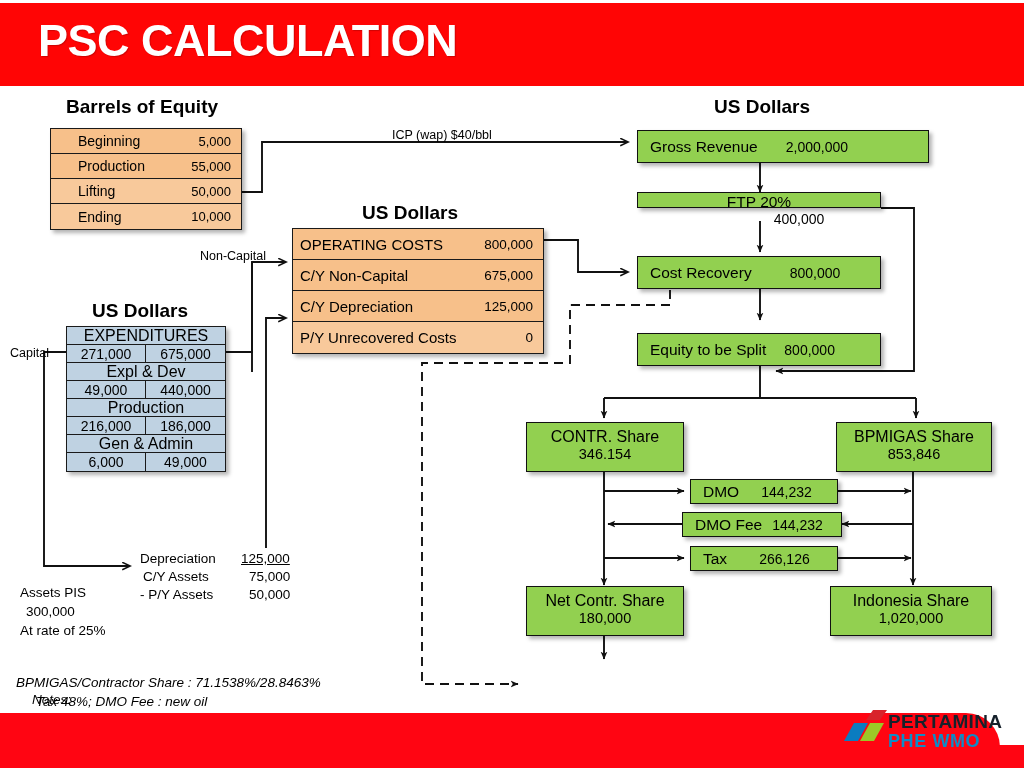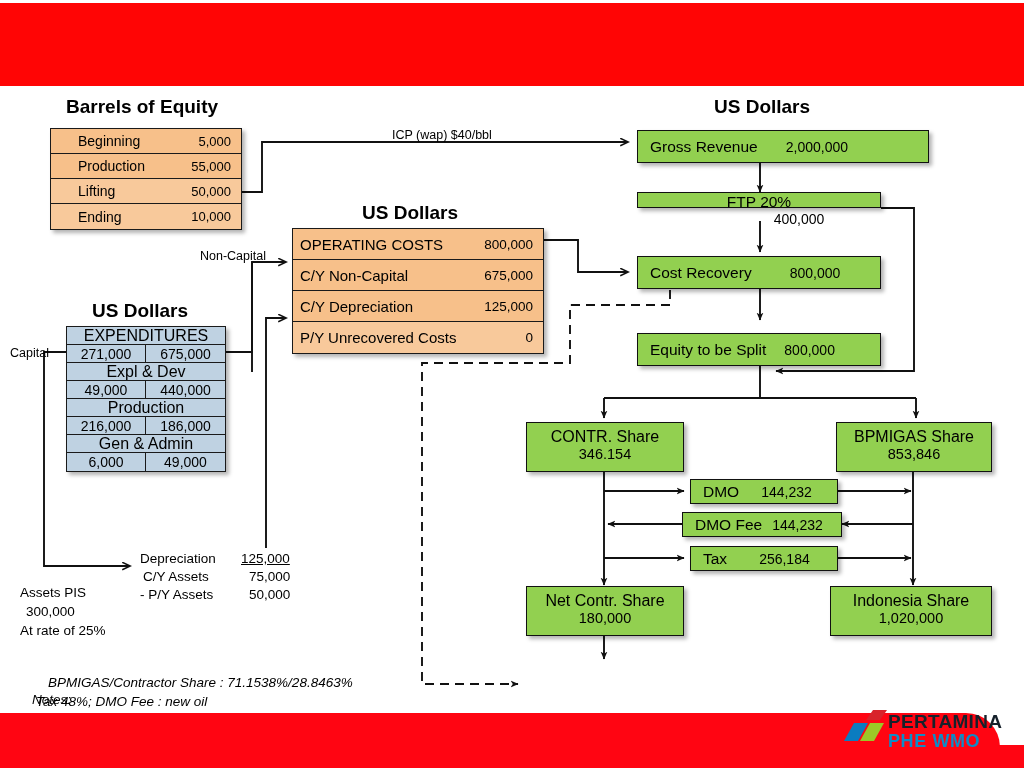--- a/index.html
+++ b/index.html
@@ -121,20 +121,21 @@
   
   svg.wires{position:absolute;left:0;top:0;width:1024px;height:768px;
             pointer-events:none;}
 </style>
 </head>
 <body>
 
 <div id="slide">
 
   <div class="header-band"></div>
+  <div class="header-title">PSC CALCULATION</div>
 
   <svg class="wires" viewBox="0 0 1024 768">
     <defs>
       <marker id="ah" markerWidth="9" markerHeight="9" refX="7.4" refY="4" orient="auto" markerUnits="userSpaceOnUse">
         <path d="M0,0.6 L8,4 L0,7.4 L2.2,4 Z" fill="#111"></path>
       </marker>
       <marker id="ahOpen" markerWidth="10" markerHeight="10" refX="8.4" refY="4.5" orient="auto" markerUnits="userSpaceOnUse">
         <path d="M0.6,0.8 L8.6,4.5 L0.6,8.2" fill="none" stroke="#111" stroke-width="1.6"></path>
       </marker>
     </defs>
@@ -277,21 +278,21 @@
   <div class="plain-13" style="left:249px;top:569px;">75,000</div>
 
   <div class="plain-13" style="left:140px;top:587px;">- P/Y Assets</div>
   <div class="plain-13" style="left:249px;top:587px;">50,000</div>
 
   <div class="plain-13" style="left:20px;top:585px;">Assets PIS</div>
   <div class="plain-13" style="left:26px;top:604px;">300,000</div>
   <div class="plain-13" style="left:20px;top:623px;">At  rate of 25%</div>
 
   <div class="note" style="left:32px;top:692px;">Notes:</div>
-  <div class="note" style="left:48px;top:675px;">BPMIGAS/Contractor Share : 71.1538%/28.8463%</div>
+  <div class="note" style="left:16px;top:675px;">BPMIGAS/Contractor Share : 71.1538%/28.8463%</div>
   <div class="note" style="left:36px;top:694px;">Tax 48%;  DMO Fee : new oil</div>
 
   <div class="group-title" style="left:714px;top:96px;">US Dollars</div>
 
   <div class="pbox single" style="left:637px;top:130px;width:292px;height:33px;">
     <span class="lbl">Gross Revenue</span>
     <span class="val" style="margin-left:28px;">2,000,000</span>
   </div>
 
   <div class="pbox single" style="left:637px;top:192px;width:244px;height:16px;flex-direction:column;">
@@ -324,21 +325,21 @@
     <span class="val" style="margin-left:22px;">144,232</span>
   </div>
 
   <div class="pbox single" style="left:682px;top:512px;width:160px;height:25px;">
     <span class="lbl">DMO Fee</span>
     <span class="val" style="margin-left:10px;">144,232</span>
   </div>
 
   <div class="pbox single" style="left:690px;top:546px;width:148px;height:25px;">
     <span class="lbl">Tax</span>
-    <span class="val" style="margin-left:32px;">256,184</span>
+    <span class="val" style="margin-left:32px;">266,126</span>
   </div>
 
   <div class="pbox stacked" style="left:526px;top:586px;width:158px;height:50px;">
     <span class="lbl">Net Contr. Share</span>
     <span class="val">180,000</span>
   </div>
 
   <div class="pbox stacked" style="left:830px;top:586px;width:162px;height:50px;">
     <span class="lbl">Indonesia Share</span>
     <span class="val">1,020,000</span>

